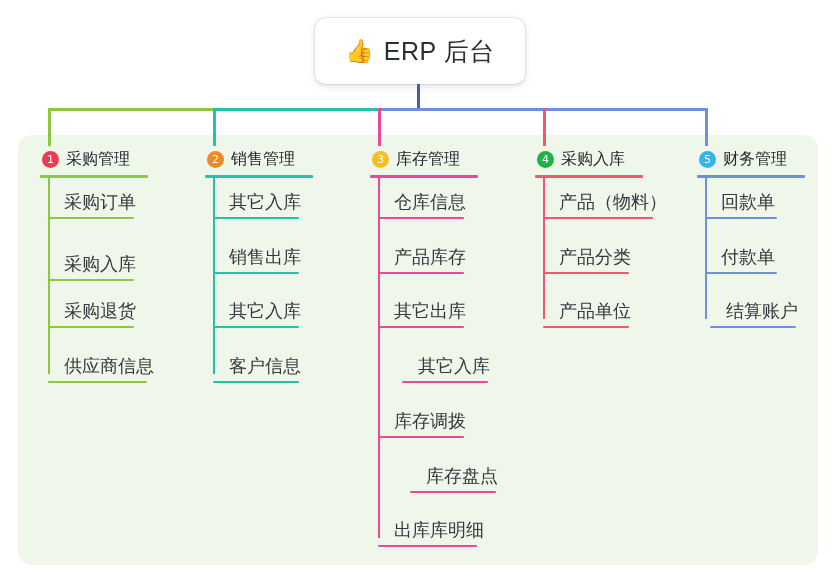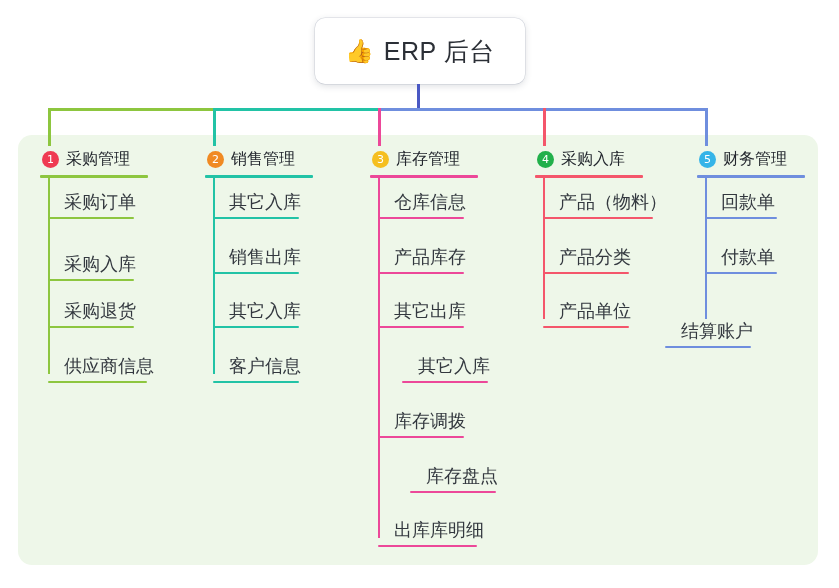--- a/index.html
+++ b/index.html
@@ -198,17 +198,17 @@
     </div>
     <div class="spine" style="background: rgb(111, 142, 222); left: 705px; top: 175px; height: 144.4px;"></div>
     <div class="leaf" style="left: 705px; top: 190px;">
       <div class="leaf-text">回款单</div>
       <div class="leaf-rule" style="background: rgb(111, 142, 222); width: 72px;"></div>
     </div>
     <div class="leaf" style="left: 705px; top: 244.7px;">
       <div class="leaf-text">付款单</div>
       <div class="leaf-rule" style="background: rgb(111, 142, 222); width: 72px;"></div>
     </div>
-    <div class="leaf" style="left: 665px; top: 299.4px; margin-top: 20px;">
+    <div class="leaf" style="left: 710px; top: 299.4px;">
       <div class="leaf-text">结算账户</div>
       <div class="leaf-rule" style="background: rgb(111, 142, 222); width: 86px;"></div>
     </div>
   </div>
 
 </body></html>

